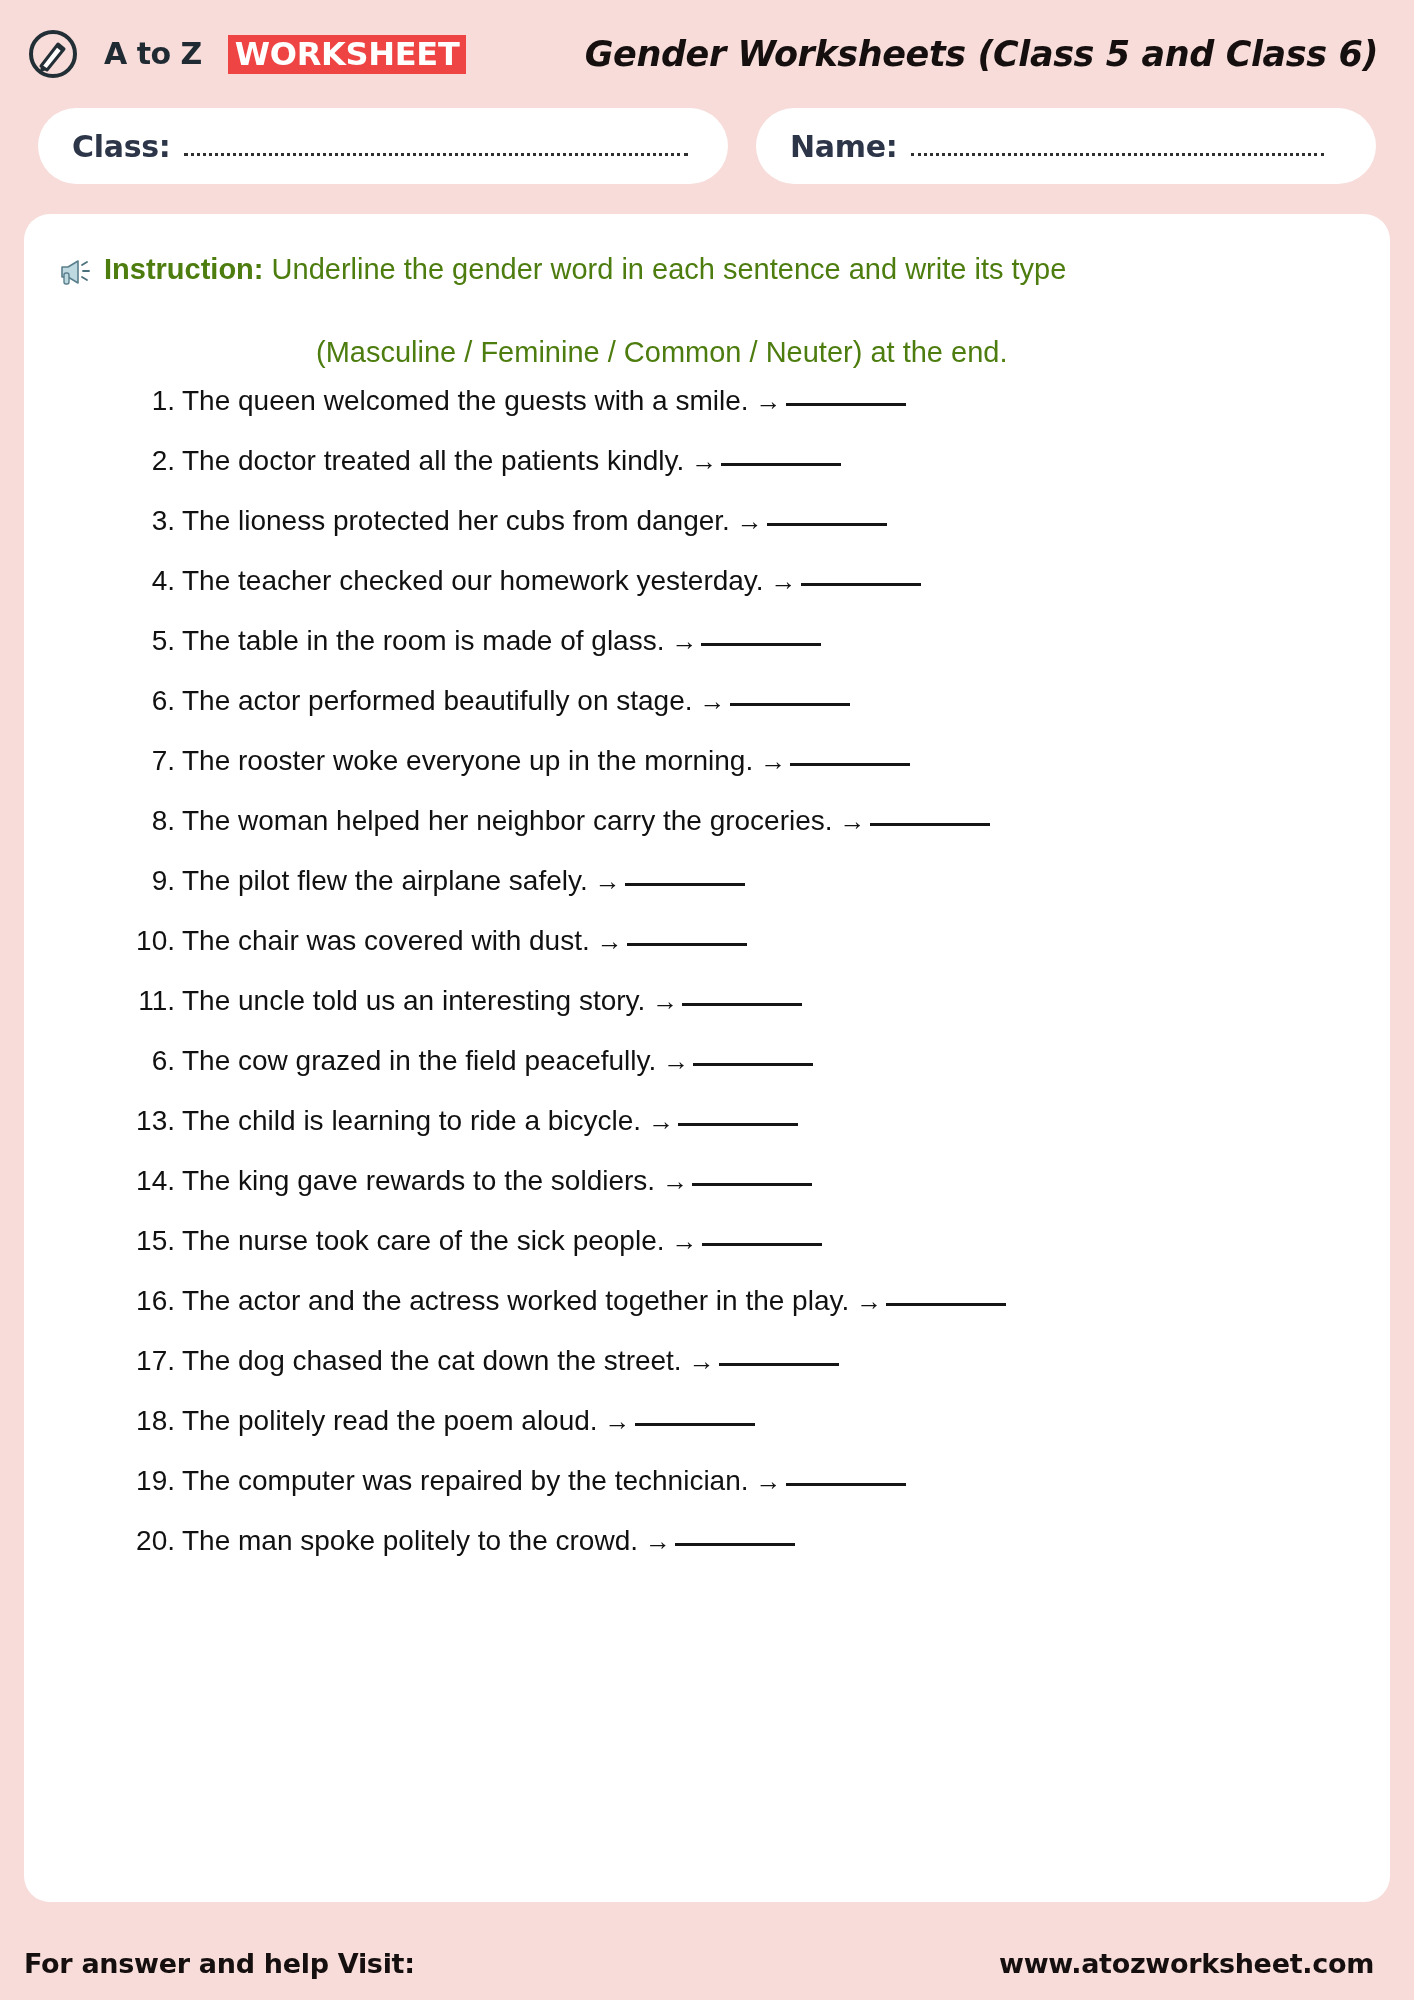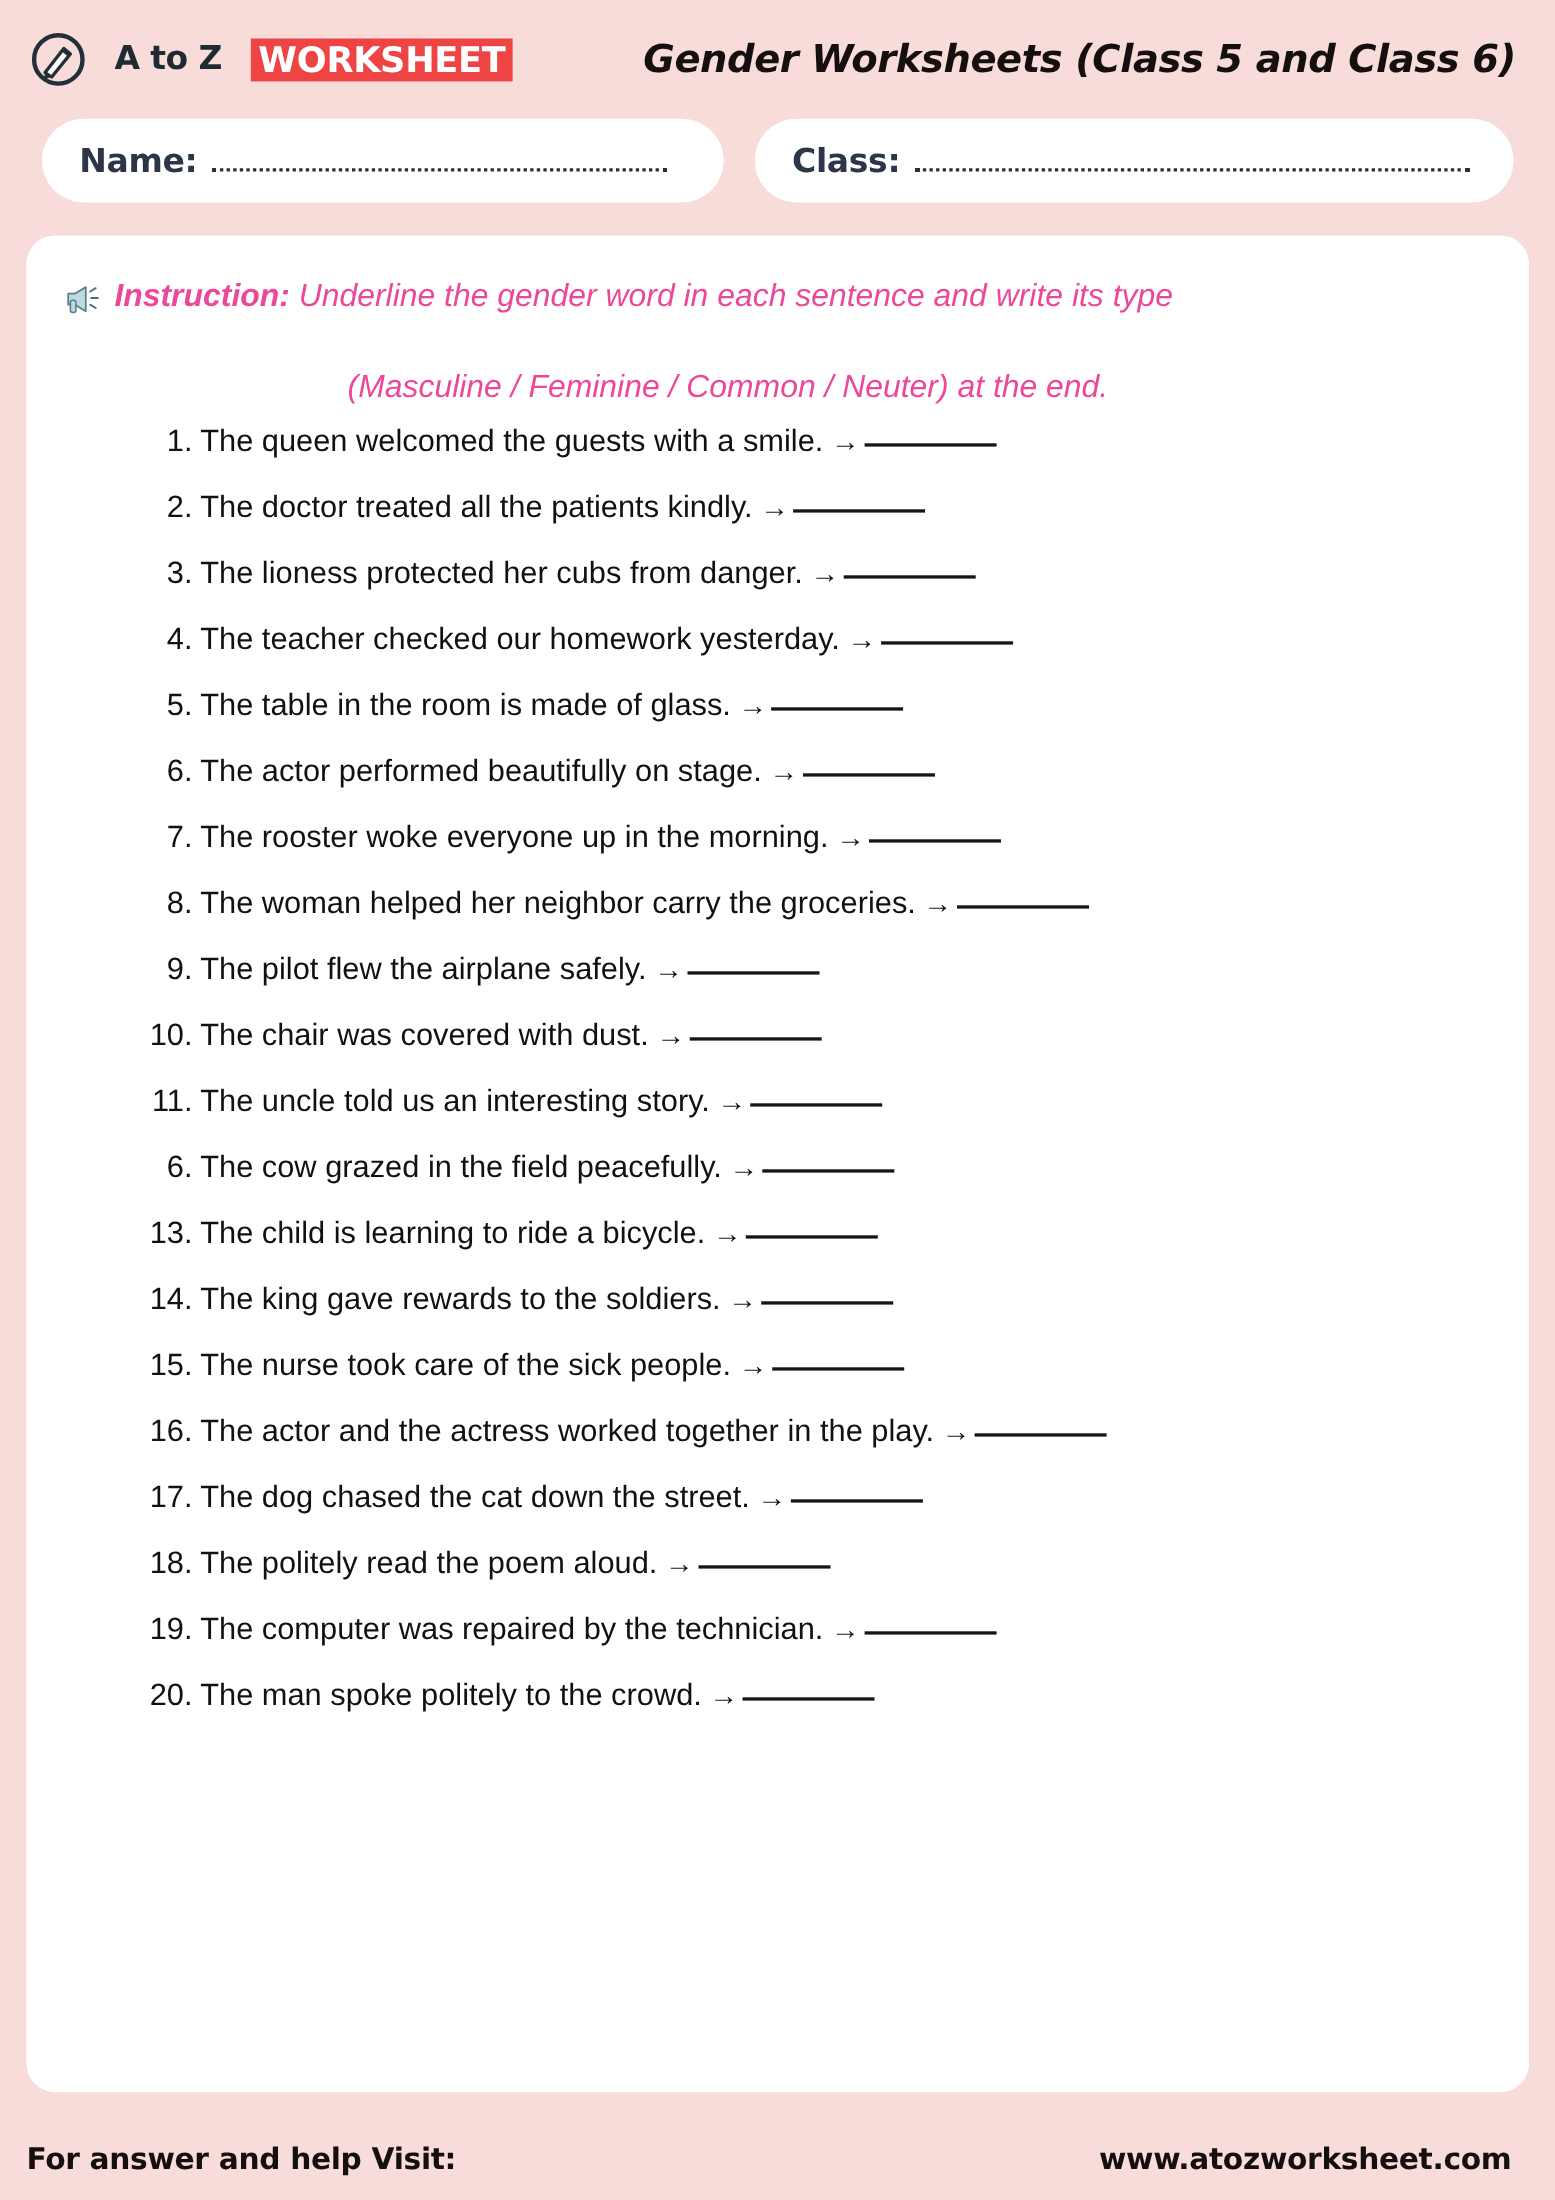--- a/index.html
+++ b/index.html
@@ -145,24 +145,23 @@
   .megaphone-icon {
     flex: 0 0 auto;
     width: 34px;
     height: 34px;
     margin-top: 5px;
   }
 
   .instruction-text {
     font-family: "Liberation Sans", sans-serif;
     font-size: 29px;
-    color: #ec4899;
+    color: #4d7c0f;
     line-height: 1.33;
     flex: 1 1 auto;
-    font-style: italic;
   }
 
   .instruction-text .lead {
     font-weight: 700;
   }
 
   .instruction-l2 {
     display: block;
     padding-left: 212px;
     margin-top: 44px;
@@ -248,26 +247,26 @@
           <path d="M29 17 L35 22" stroke="#232f36" stroke-width="2.4"></path>
         </svg>
       </span>
       <span class="brand-atoz">A to Z</span>
       <span class="brand-badge">WORKSHEET</span>
     </div>
     <div class="header-title">Gender Worksheets (Class 5 and Class 6)</div>
   </div>
 
   <div class="fields-row">
+    <div class="field field-class">
+      <span class="field-label">Class:</span>
+      <span class="field-dots"></span>
+    </div>
     <div class="field field-name">
       <span class="field-label">Name:</span>
-      <span class="field-dots"></span>
-    </div>
-    <div class="field field-class">
-      <span class="field-label">Class:</span>
       <span class="field-dots"></span>
     </div>
   </div>
 
   <div class="card">
 
     <div class="instruction">
       <span class="megaphone-icon">
         <svg viewBox="0 0 34 34" width="34" height="34" aria-hidden="true">
           <path d="M4 12 h6 l10 -6 v22 l-10 -6 H4 z" fill="#bfd9e0" stroke="#5a7f8c" stroke-width="1.6" stroke-linejoin="round"></path>

